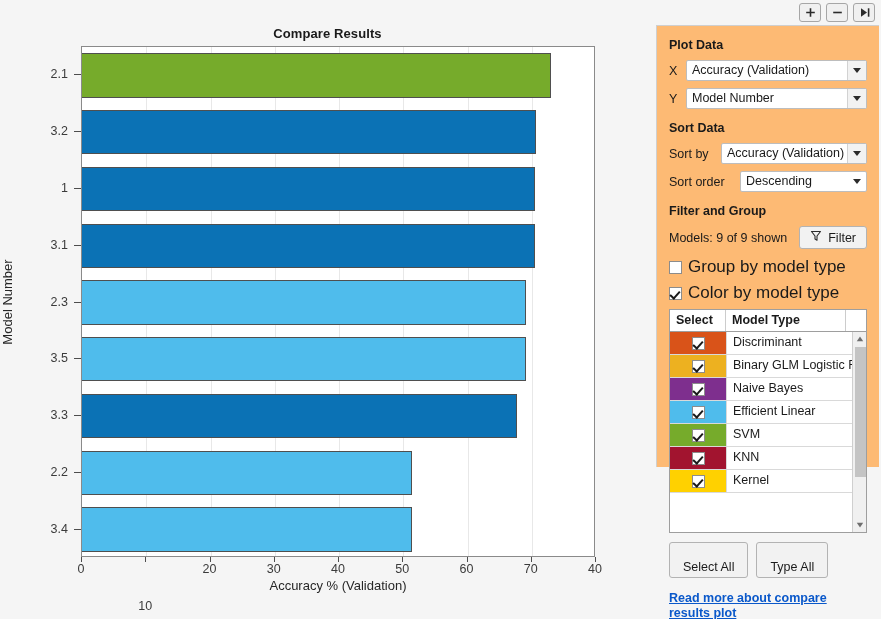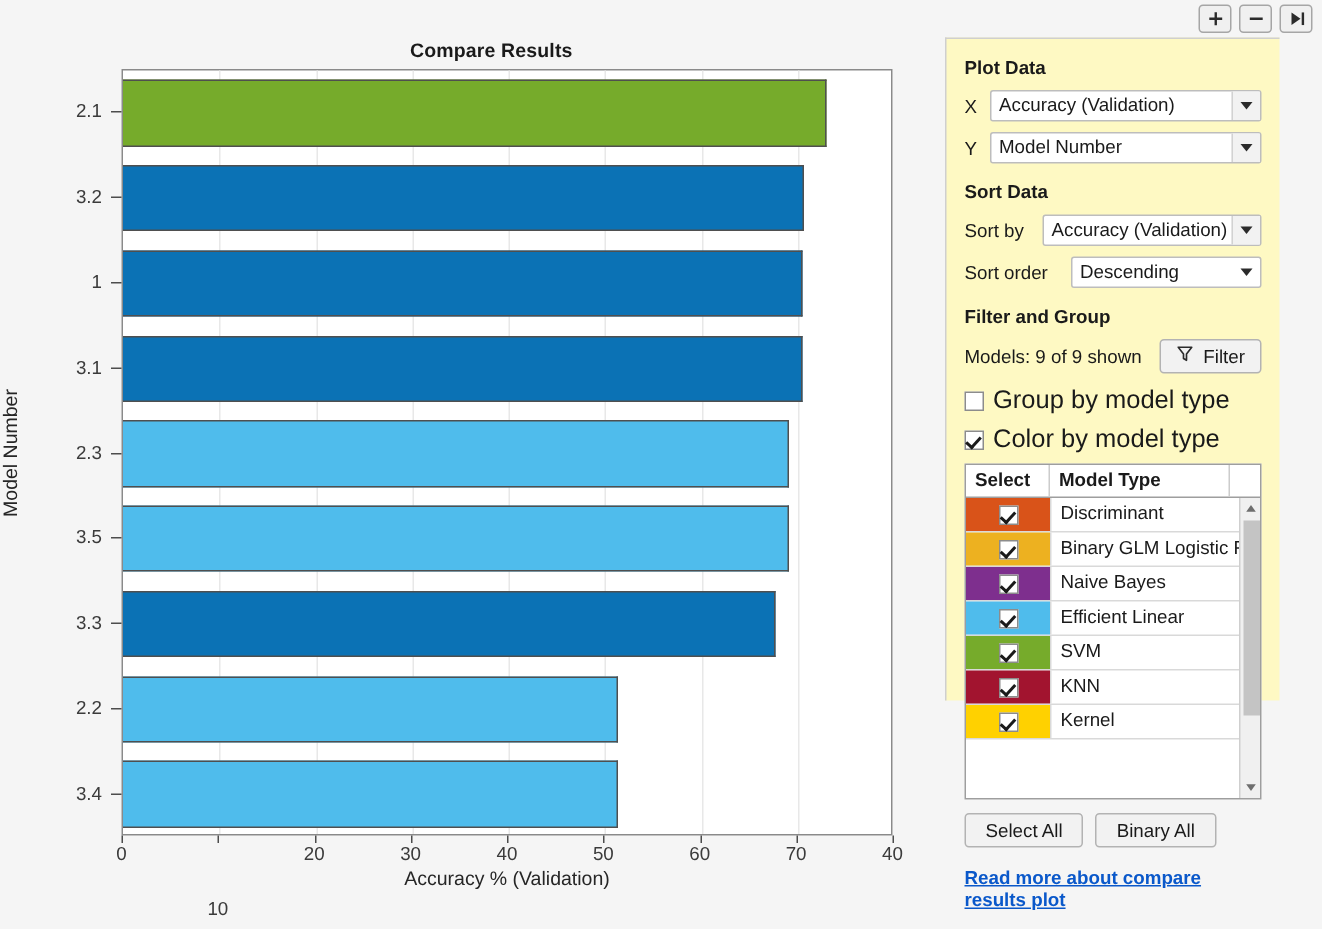--- a/index.html
+++ b/index.html
@@ -72,22 +72,22 @@
   #toolbar { position: absolute; right: 6px; top: 3px; display: flex; gap: 5px; }
   .tb-btn {
     width: 22px; height: 19px; border: 1px solid #a6a6a6; border-radius: 3px;
     background: #f0f0f0; display: flex; align-items: center; justify-content: center;
     cursor: pointer;
   }
   .tb-btn svg { display: block; }
 
   
   #side-panel {
-    position: absolute; left: 630px; top: 25px; width: 223px; height: 442px;
-    background: #fef9c3; border-left: 1px solid #cfcfcf; border-top: 1px solid #cfcfcf;
+    position: absolute; left: 656px; top: 25px; width: 223px; height: 442px;
+    background: #fdba74; border-left: 1px solid #cfcfcf; border-top: 1px solid #cfcfcf;
     padding: 10px 12px 0 12px;
   }
   .section-title {
     font-size: 12.5px; font-weight: bold; color: #1a1a1a; margin: 2px 0 8px 0;
   }
   .field-row { display: flex; align-items: center; margin-bottom: 7px; }
   .field-label { font-size: 12.5px; color: #1a1a1a; }
   .combo {
     display: flex; align-items: stretch; height: 21px; flex: 1;
     border: 1px solid #bdbdbd; background: #fff; border-radius: 2px;
@@ -159,21 +159,21 @@
     display: flex; align-items: center; justify-content: center; cursor: pointer;
   }
   .sb-arrow.up { top: 0; } .sb-arrow.down { bottom: 0; }
   #sb-thumb {
     position: absolute; left: 2px; top: 15px; width: 11px; height: 130px;
     background: #c4c4c4; cursor: pointer;
   }
 
   #list-btns { display: flex; gap: 8px; margin-top: 9px; }
   .plain-btn {
-    height: 23px; padding: 3px 13px; border: 1px solid #b3b3b3; border-radius: 3px;
+    height: 23px; padding: 17px 13px; border: 1px solid #b3b3b3; border-radius: 3px;
     background: #f2f2f2; font-size: 12.5px; color: #1a1a1a; cursor: pointer;
   }
   #help-link {
     margin-top: 13px; font-size: 12.5px; font-weight: bold; color: #0a58ca;
     text-decoration: underline; line-height: 15px; cursor: pointer; width: 198px;
   }
 </style>
 </head>
 <body>
 
@@ -416,18 +416,18 @@
         <div class="sb-arrow down">
           <svg width="8" height="6" viewBox="0 0 8 6">
               <path d="M4 5.4 0.8 0.8h6.4z" fill="#6e6e6e"></path>
             </svg>
         </div>
       </div>
     </div>
 
     <div id="list-btns">
       <button class="plain-btn">Select All</button>
-      <button class="plain-btn">Binary All</button>
+      <button class="plain-btn">Type All</button>
     </div>
 
     <div id="help-link">Read more about compare results plot</div>
   </div>
 </div>
 
 </body></html>

